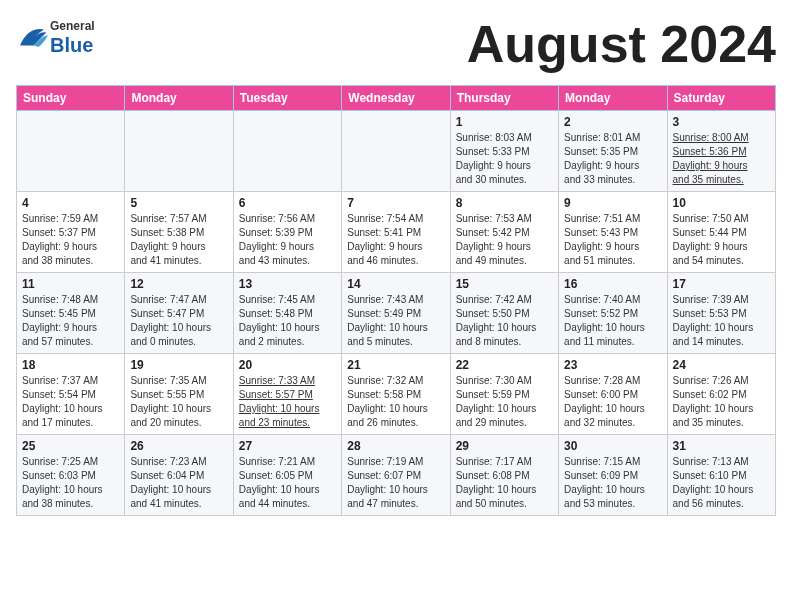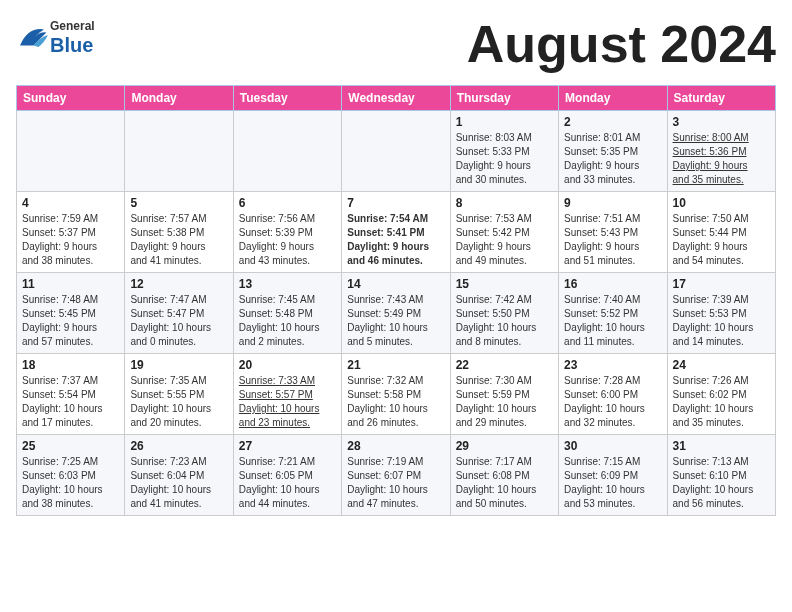--- a/index.html
+++ b/index.html
@@ -163,21 +163,21 @@
         </td>
         <td>
           <span class="day-number">6</span>
           <div class="day-info" style="white-space: pre-line;">Sunrise: 7:56 AM
 Sunset: 5:39 PM
 Daylight: 9 hours
 and 43 minutes.</div>
         </td>
         <td>
           <span class="day-number">7</span>
-          <div class="day-info" style="white-space: pre-line; font-weight: bold;">Sunrise: 7:54 AM
+          <div class="day-info" style="white-space: pre-line;">Sunrise: 7:54 AM
 Sunset: 5:41 PM
 Daylight: 9 hours
 and 46 minutes.</div>
         </td>
         <td>
           <span class="day-number">8</span>
           <div class="day-info" style="white-space: pre-line;">Sunrise: 7:53 AM
 Sunset: 5:42 PM
 Daylight: 9 hours
 and 49 minutes.</div>

